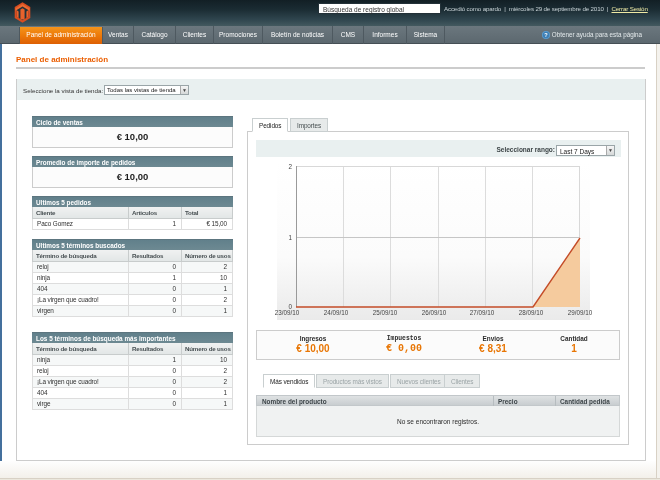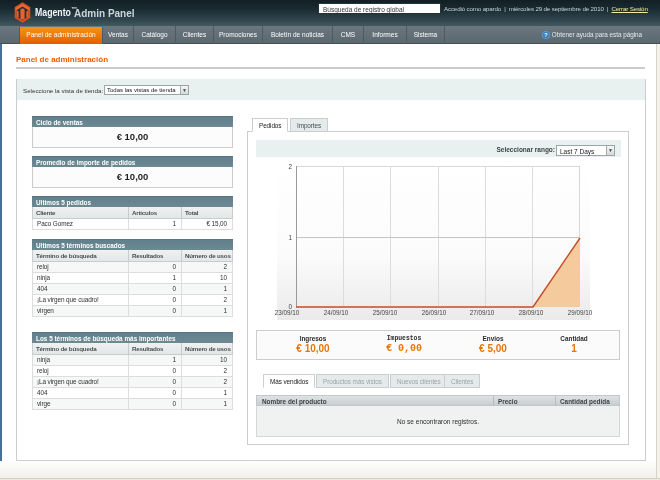--- a/index.html
+++ b/index.html
@@ -62,21 +62,20 @@
 <div id="page">
   <div id="hdr">
     <svg id="logo" width="17" height="21" viewBox="0 0 17 21">
       <polygon points="8.5,0.2 16.3,4.9 16.3,16.0 8.5,20.8 0.7,16.0 0.7,4.9" fill="#d94d20"></polygon>
       <polygon points="8.5,2.6 14.2,6.1 14.2,14.8 8.5,18.3 2.8,14.8 2.8,6.1" fill="#243239"></polygon>
       <polygon points="1.5,6.3 8.5,2.0 15.5,6.3 15.5,8.7 8.5,4.4 1.5,8.7" fill="#ec6a31"></polygon>
       <polygon points="8.5,6.2 10.6,7.5 10.6,17.6 6.4,17.6 6.4,7.5" fill="#e8622c"></polygon>
       <polygon points="2.8,8.3 4.6,9.4 4.6,15.9 2.8,14.9" fill="#e8622c"></polygon>
       <polygon points="14.2,8.3 12.4,9.4 12.4,15.9 14.2,14.9" fill="#e8622c"></polygon>
     </svg>
-    <div id="brand"><span style="display:inline-block; transform:scaleX(0.76); transform-origin:left;">Magento</span><span style="position:absolute; left:36px; top:0px; font-size:6px; color:#dfe6e8;">™</span><span class="ap" style="position:absolute; left:39px; top:1.5px;">Admin Panel</span></div>
     <div id="srch">Búsqueda de registro global</div>
     <div id="hright">Accedió como apardo &nbsp;|&nbsp; miércoles 29 de septiembre de 2010 &nbsp;|&nbsp; <span class="lnk">Cerrar Sesión</span></div>
   </div>
   <div id="nav">
     <div class="it act" style="left:19px; width:84px;">Panel de administración</div>
     <div class="it" style="left:103px; width:31px;">Ventas</div>
     <div class="it" style="left:134px; width:42px;">Catálogo</div>
     <div class="it" style="left:176px; width:38px;">Clientes</div>
     <div class="it" style="left:214px; width:49px;">Promociones</div>
     <div class="it" style="left:263px; width:70px;">Boletín de noticias</div>
@@ -244,21 +243,21 @@
     <div class="cell" style="left:6px;">
         <div class="lbl">Ingresos</div>
         <div class="val">€ 10,00</div>
       </div>
     <div class="cell" style="left:97px;font-family:Liberation Mono, monospace;">
         <div class="lbl">Impuestos</div>
         <div class="val">€ 0,00</div>
       </div>
     <div class="cell" style="left:186px;">
         <div class="lbl">Envios</div>
-        <div class="val">€ 5,00</div>
+        <div class="val">€ 8,31</div>
       </div>
     <div class="cell" style="left:267px;">
         <div class="lbl">Cantidad</div>
         <div class="val">1</div>
       </div>
   </div>
 
   <div class="tab on" style="left:263px; top:374px;">Más vendidos</div>
   <div class="tab dis" style="left:316px; top:374px;">Productos más vistos</div>
   <div class="tab dis" style="left:390px; top:374px;">Nuevos clientes</div>

